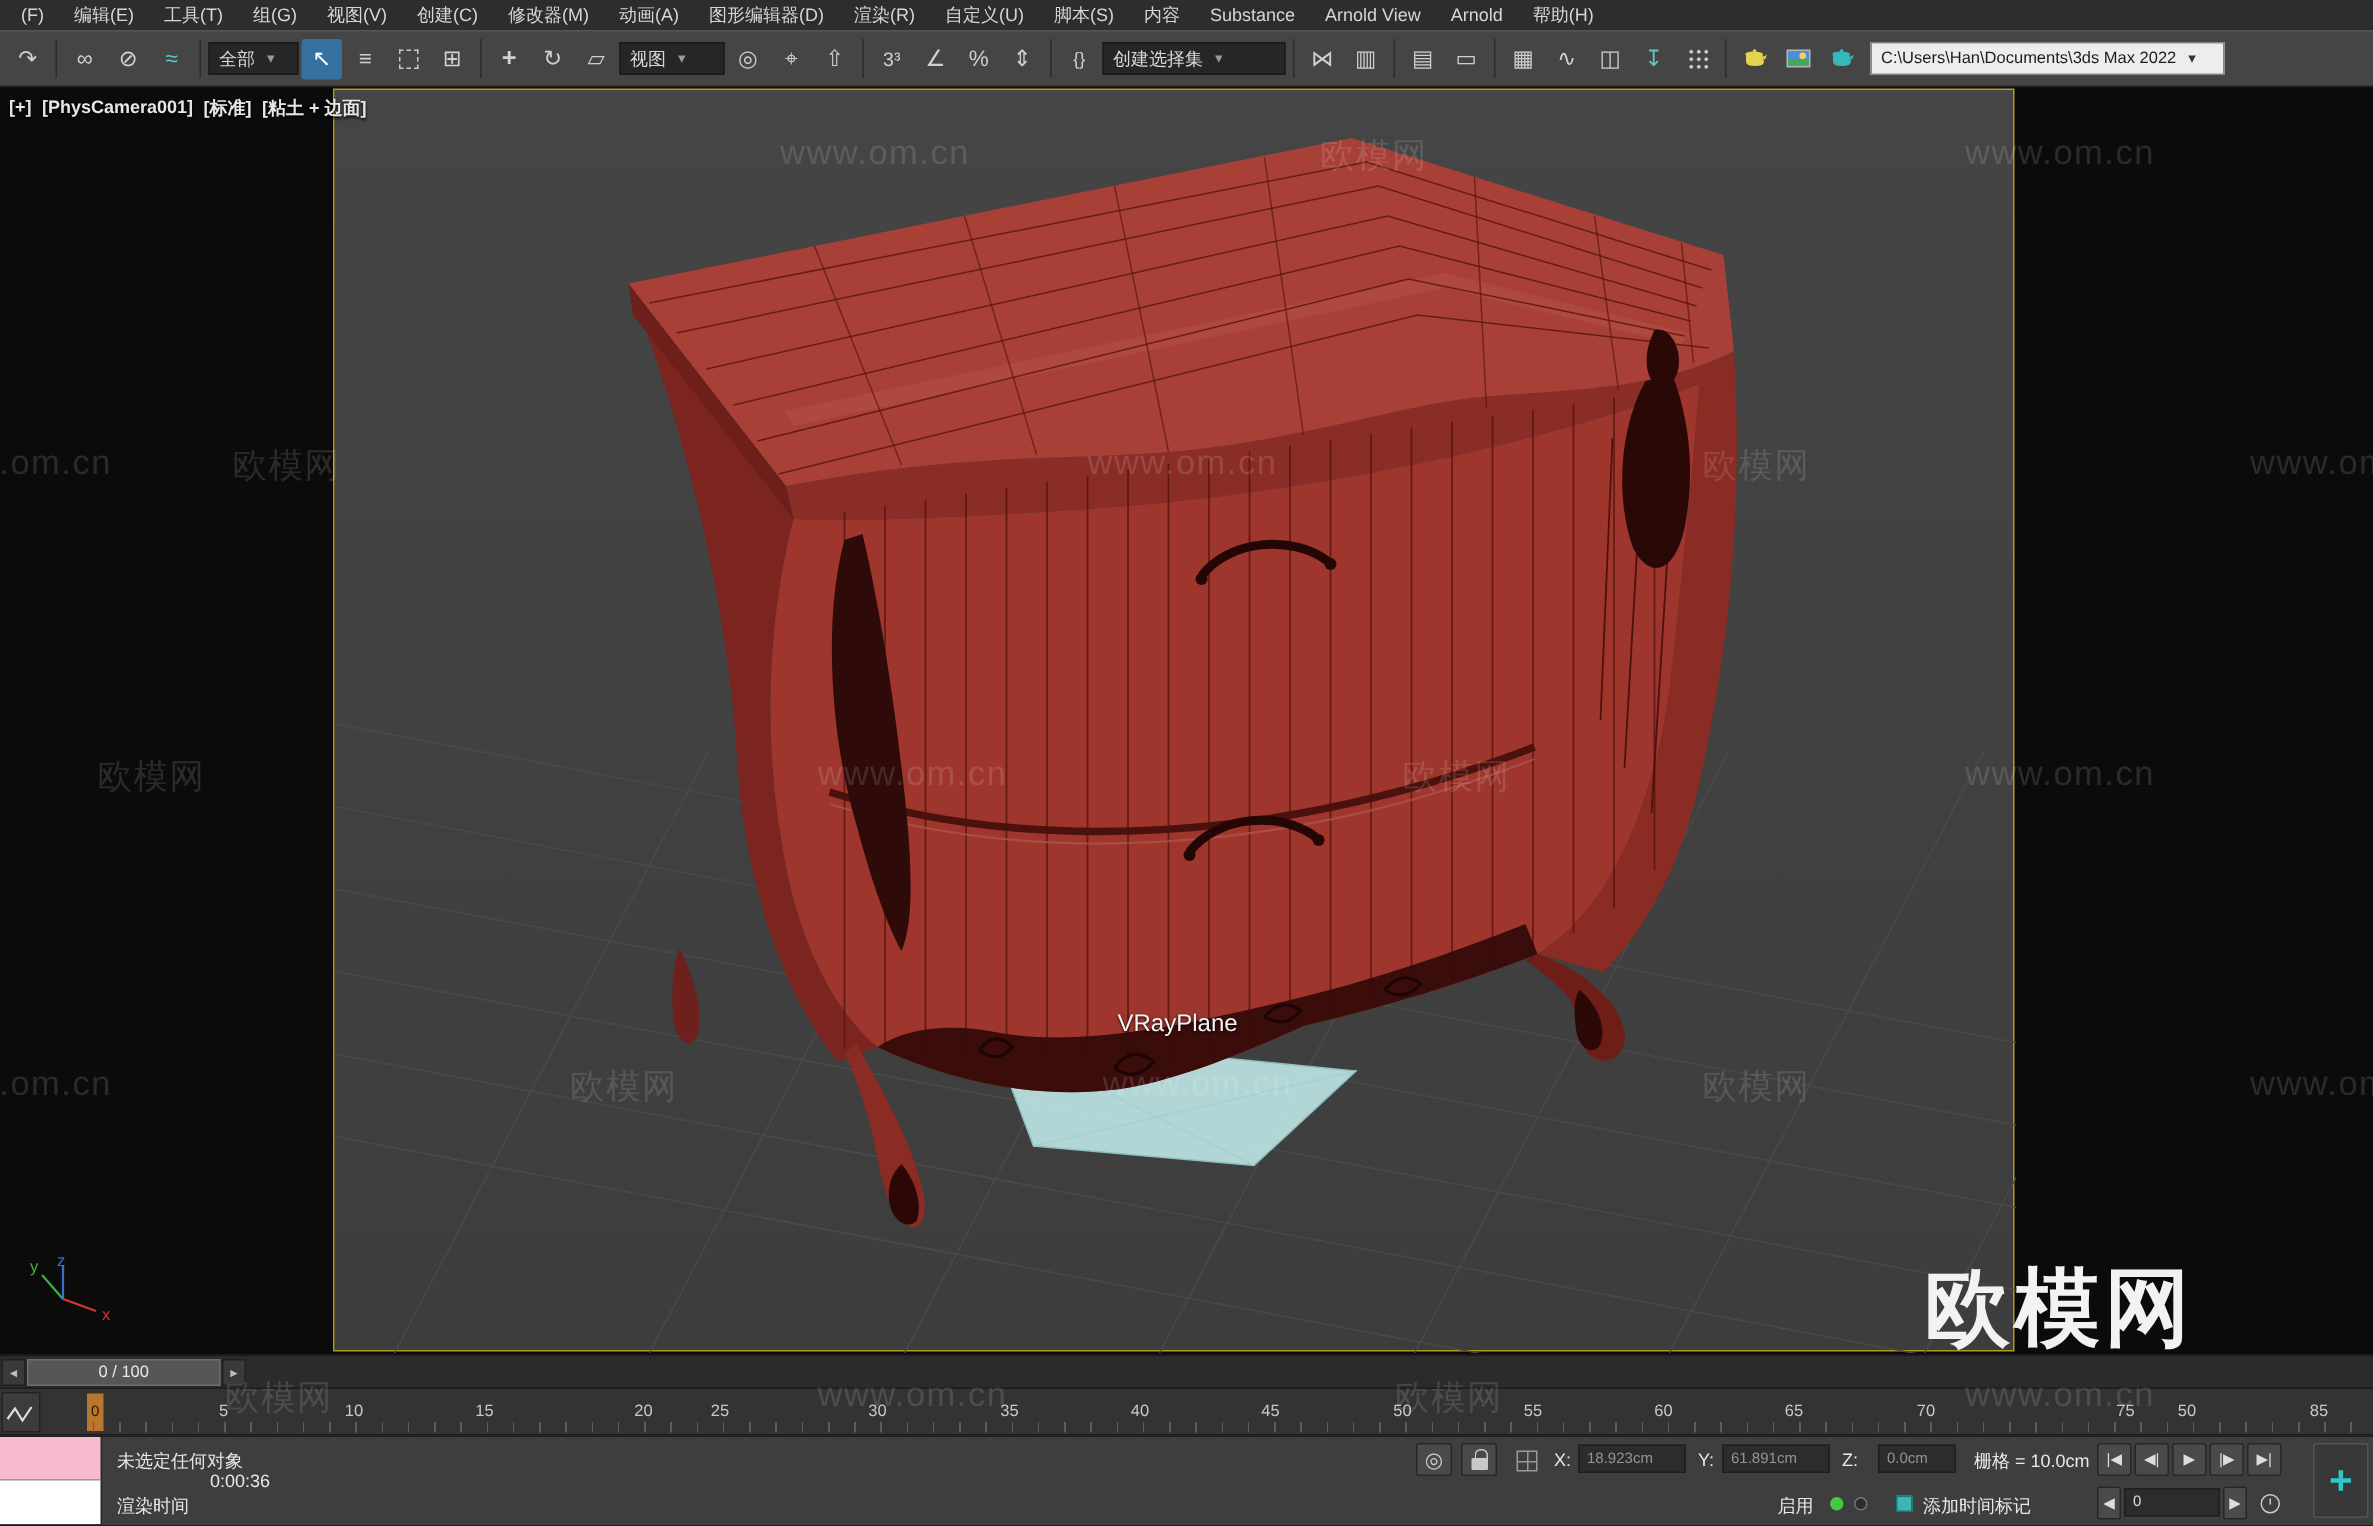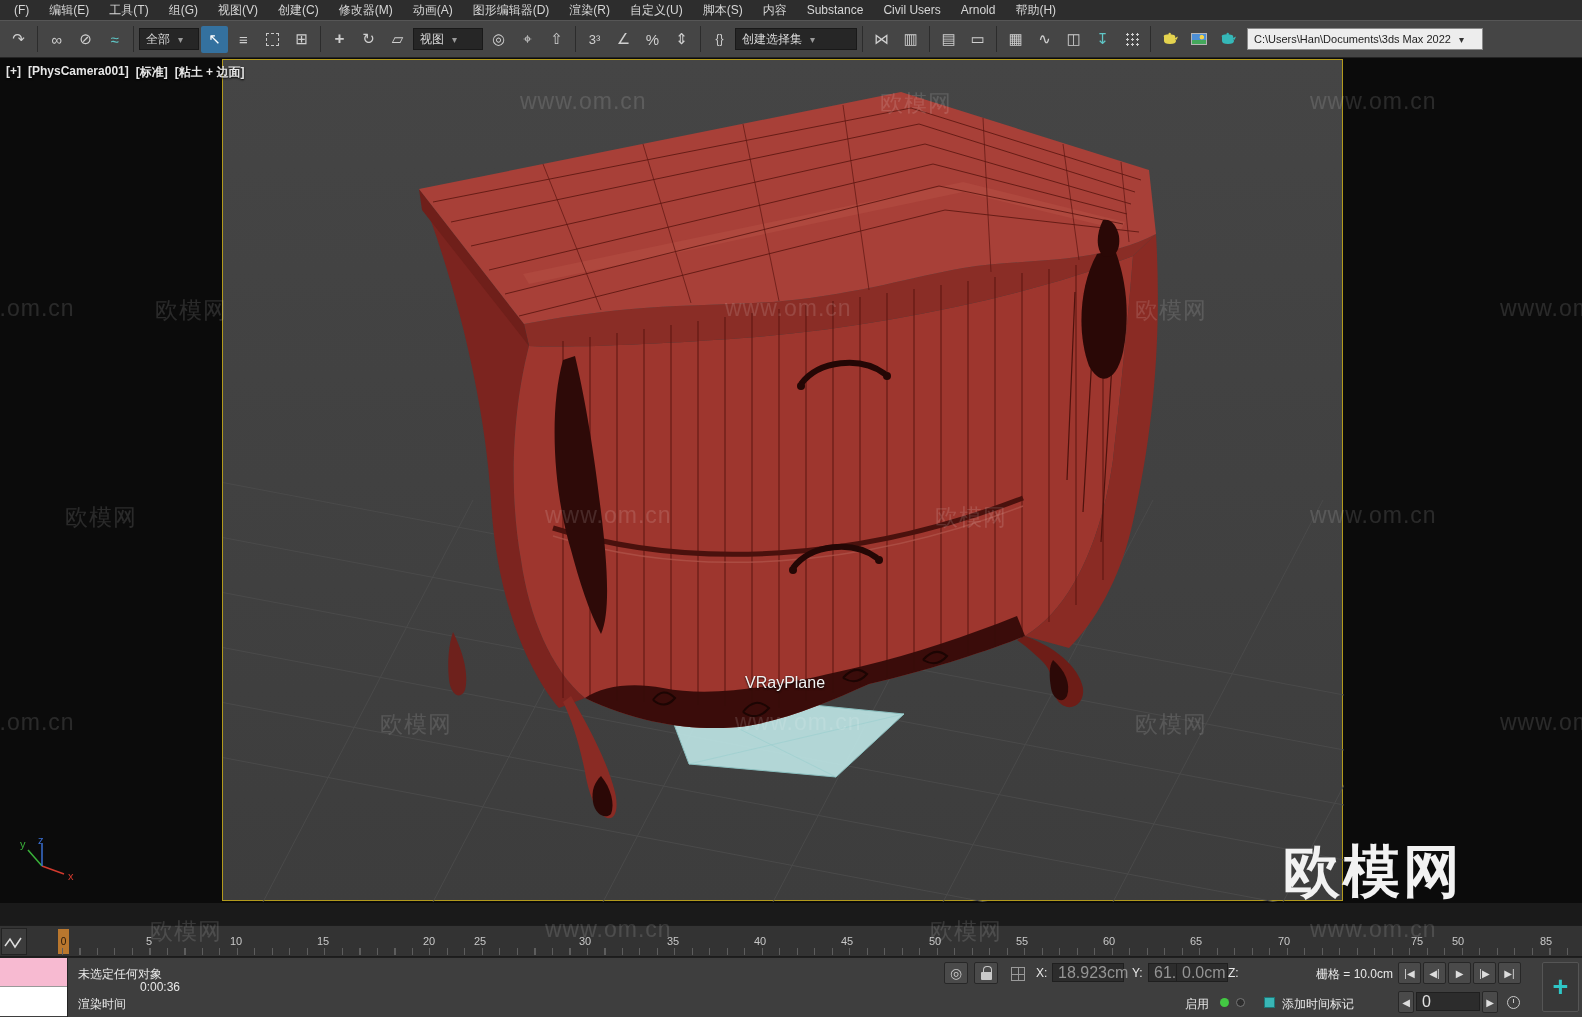--- a/index.html
+++ b/index.html
@@ -70,21 +70,21 @@
   .tick-label{position:absolute;top:9px;transform:translateX(-50%);color:#c8c8c8;font-size:11px}
 
   
   .statusbar{position:absolute;left:0;top:957px;width:100%;height:60px;background:#3e3e3e;
     border-top:1px solid #1f1f1f}
   .listener{position:absolute;left:0;top:0;width:68px;height:59px;border-right:1px solid #232323}
   .listener .macro{height:29px;background:#f7bad1;border-bottom:1px solid #999}
   .listener .mini{height:29px;background:#fff}
   .sb-text{position:absolute;color:#e8e8e8;white-space:nowrap}
   .sb-field{position:absolute;height:19px;background:#2c2c2c;border:1px solid #1f1f1f;
-    color:#949494;font-size:16px;display:flex;align-items:center;padding:0 5px}
+    color:#949494;font-size:10px;display:flex;align-items:center;padding:0 5px}
   .sb-btn{position:absolute;height:22px;background:#4a4a4a;border:1px solid #272727;border-radius:2px;
     color:#ddd;display:flex;align-items:center;justify-content:center;font-size:10px}
   .iso-icon::after{content:"◎";color:#c9c9c9;font-size:14px}
   .lockbody{width:11px;height:8px;background:#c9c9c9;border-radius:1px;position:relative;margin-top:5px}
   .lockbody::before{content:"";position:absolute;top:-6px;left:2px;width:7px;height:6px;
     border:1.5px solid #c9c9c9;border-bottom:none;border-radius:4px 4px 0 0}
   .crossbox{width:14px;height:14px;border:1px solid #9a9a9a;
     background:linear-gradient(#9a9a9a 0 0) center/100% 1px no-repeat,
                linear-gradient(#9a9a9a 0 0) center/1px 100% no-repeat}
   .dot{width:9px;height:9px;border-radius:50%;display:inline-block}
@@ -116,21 +116,21 @@
     <span class="menu-item">视图(V)</span>
     <span class="menu-item">创建(C)</span>
     <span class="menu-item">修改器(M)</span>
     <span class="menu-item">动画(A)</span>
     <span class="menu-item">图形编辑器(D)</span>
     <span class="menu-item">渲染(R)</span>
     <span class="menu-item">自定义(U)</span>
     <span class="menu-item">脚本(S)</span>
     <span class="menu-item">内容</span>
     <span class="menu-item">Substance</span>
-    <span class="menu-item">Civil Users</span>
+    <span class="menu-item">Arnold View</span>
     <span class="menu-item">Arnold</span>
     <span class="menu-item">帮助(H)</span>
   </div>
 
   <div class="toolbar">
     <div class="tbtn">↷</div>
     <div class="tsep"></div>
     <div class="tbtn">∞</div>
     <div class="tbtn">⊘</div>
     <div class="tbtn teal">≈</div>
@@ -276,20 +276,25 @@
     <svg class="axis-gizmo" width="72" height="56" viewBox="0 0 72 56">
       <line x1="30" y1="30" x2="52" y2="38" stroke="#d23a2e" stroke-width="1.5"></line>
       <line x1="30" y1="30" x2="16" y2="14" stroke="#3ab33a" stroke-width="1.5"></line>
       <line x1="30" y1="30" x2="30" y2="8" stroke="#3a6fd2" stroke-width="1.5"></line>
       <text x="56" y="44" fill="#d23a2e">x</text>
       <text x="8" y="12" fill="#3ab33a">y</text>
       <text x="26" y="8" fill="#3a6fd2">z</text>
     </svg>
   </div>
 
+  <div class="timeslider">
+    <div class="ts-arrow left"></div>
+    <div class="ts-thumb">0 / 100</div>
+    <div class="ts-arrow right"></div>
+  </div>
 
   <div class="trackbar">
     <div class="tb-curves">
       <svg width="20" height="14" viewBox="0 0 20 14">
           <polyline points="1,11 6,4 11,12 17,3" fill="none" stroke="#ddd" stroke-width="1.5"></polyline>
         </svg>
     </div>
     <div class="tb-marker">0</div>
     <span class="tick-label" style="left:149px">5</span>
     <span class="tick-label" style="left:236px">10</span>
@@ -326,21 +331,21 @@
       </div>
     <div class="sb-btn" style="left:1008px;top:5px;width:20px;background:none;border:none">
         <span class="crossbox"></span>
       </div>
 
     <span class="sb-text" style="left:1036px;top:8px">X:</span>
     <div class="sb-field" style="left:1052px;top:5px;width:72px">18.923cm</div>
     <span class="sb-text" style="left:1132px;top:8px">Y:</span>
     <div class="sb-field" style="left:1148px;top:5px;width:72px">61.891cm</div>
     <span class="sb-text" style="left:1228px;top:8px">Z:</span>
-    <div class="sb-field" style="left:1176px;top:5px;width:52px">0.0cm</div>
+    <div class="sb-field" style="left:1252px;top:5px;width:52px">0.0cm</div>
 
     <span class="sb-text" style="left:1316px;top:8px">栅格 = 10.0cm</span>
 
     <div class="sb-btn" style="left:1398px;top:4px;width:23px">|◀</div>
     <div class="sb-btn" style="left:1423px;top:4px;width:23px">◀|</div>
     <div class="sb-btn" style="left:1448px;top:4px;width:23px">▶</div>
     <div class="sb-btn" style="left:1473px;top:4px;width:23px">|▶</div>
     <div class="sb-btn" style="left:1498px;top:4px;width:23px">▶|</div>
 
     <span class="sb-text" style="left:1185px;top:38px">启用</span>

